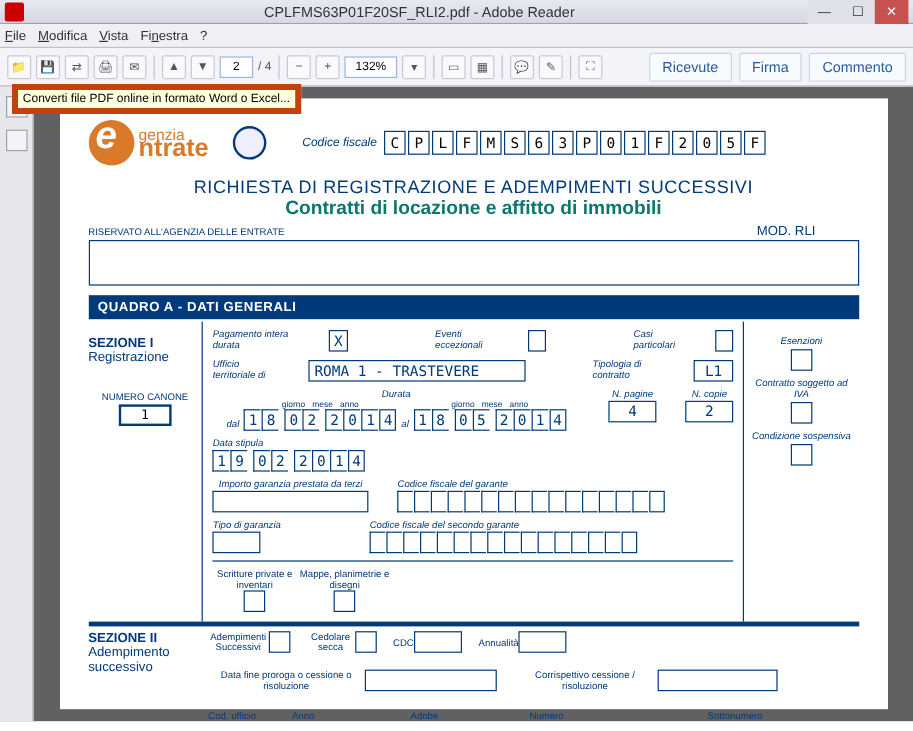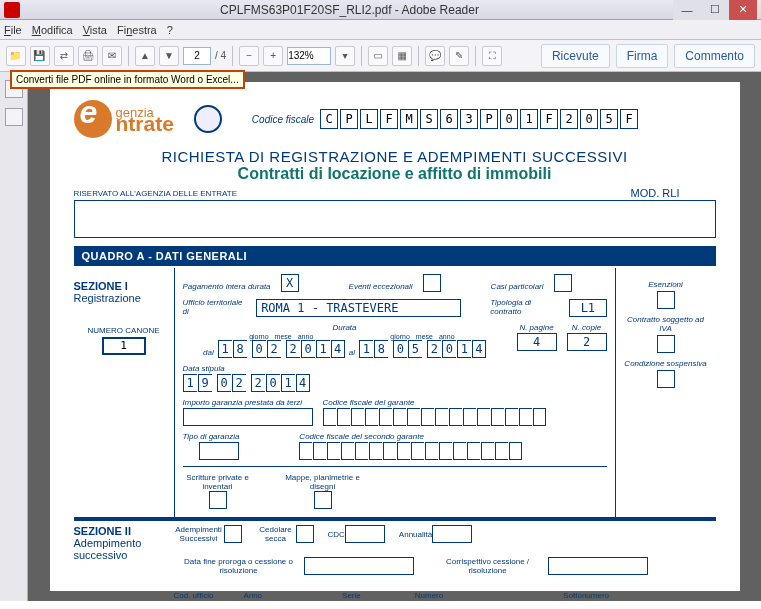--- a/index.html
+++ b/index.html
@@ -10,24 +10,24 @@
 .winbtns{display:flex;gap:0}
 .winbtn{width:28px;height:20px;display:flex;align-items:center;justify-content:center;font-size:11px;color:#333;background:#e0e0e8}
 .winbtn.close{background:#c8504f;color:#fff}
 .menubar{height:20px;background:#f0f0f4;display:flex;align-items:center;padding:0 4px;font-size:11px;gap:10px;border-bottom:1px solid #c0c0c8}
 .menubar span{color:#333}
 .menubar span u{text-decoration:underline}
 .toolbar{height:32px;background:#f4f4f8;display:flex;align-items:center;padding:0 6px;gap:4px;border-bottom:1px solid #c0c0c8;position:relative}
 .tbtn{width:20px;height:20px;border:1px solid #c8c8d0;background:#fafafe;border-radius:2px;display:flex;align-items:center;justify-content:center;font-size:10px;color:#555}
 .sep{width:1px;height:20px;background:#c0c0c8;margin:0 2px}
 .pagebox{width:28px;height:18px;border:1px solid #9cb4d8;background:#fff;text-align:center;font-size:10px;line-height:16px}
-.zoombox{width:44px;height:18px;border:1px solid #9cb4d8;background:#fff;text-align:left;font-size:10px;line-height:16px}
+.zoombox{width:44px;height:18px;border:1px solid #9cb4d8;background:#fff;text-align:center;font-size:10px;line-height:16px}
 .tools-right{margin-left:auto;display:flex;gap:6px}
 .tool-link{padding:4px 10px;color:#2a5a9a;font-size:12px;border:1px solid #c8d4e4;background:#f8fbfe;border-radius:2px}
-.tooltip{position:absolute;top:30px;left:10px;background:#ffffe1;border:2px solid #c2410c;padding:2px 4px;font-size:10px;z-index:10}
+.tooltip{position:absolute;top:30px;left:10px;background:#ffffe1;border:5px solid #c2410c;padding:2px 4px;font-size:10px;z-index:10}
 .workspace{height:529px;background:#616161;display:flex}
 .sidebar{width:28px;background:#e8e8ec;border-right:1px solid #b0b0b8;display:flex;flex-direction:column;align-items:center;padding-top:8px;gap:10px}
 .sidebtn{width:18px;height:18px;border:1px solid #a0a0a8;background:#f4f4f8}
 .docarea{flex:1;overflow:hidden;padding:10px;display:flex;justify-content:center}
 .page{width:690px;background:#fff;padding:18px 24px 0 24px}
 .header-row{display:flex;align-items:center;margin-bottom:10px}
 .logo{display:flex;align-items:center;gap:4px}
 .logo-e{width:38px;height:38px;background:#d87a2a;border-radius:50%;position:relative}
 .logo-e:before{content:"e";color:#fff;font-size:32px;font-weight:bold;position:absolute;left:6px;top:-6px;font-style:italic}
 .logo-txt{color:#d87a2a;font-size:13px;line-height:11px}
@@ -43,36 +43,36 @@
 .reserved-box{border:1px solid #003a7a;height:38px;margin-bottom:8px}
 .quadro-bar{background:#003a7a;color:#fff;font-weight:bold;font-size:11px;padding:4px 8px;letter-spacing:0.5px}
 .form-area{display:flex;border-bottom:2px solid #003a7a;margin-top:2px}
 .left-col{width:100px;padding-top:12px}
 .sec-title{color:#003a7a;font-size:11px;font-weight:bold}
 .sec-sub{color:#003a7a;font-size:11px}
 .numcan-label{color:#003a7a;font-size:8px;text-align:center;margin-top:22px}
 .numcan-box{border:2px solid #003a7a;width:44px;height:18px;margin:2px auto;text-align:center;line-height:14px;font-family:monospace}
 .mid-col{flex:1;border-left:1px solid #003a7a;border-right:1px solid #003a7a;padding:6px 8px}
 .right-col{width:100px;padding:6px;text-align:center}
-.row{display:flex;align-items:flex-end;gap:10px;margin-bottom:6px;font-size:8px;color:#003a7a}
+.row{display:flex;align-items:flex-end;gap:24px;margin-bottom:6px;font-size:8px;color:#003a7a}
 .fld{display:flex;flex-direction:column;align-items:center}
 .fld-label{font-size:8px;color:#003a7a;margin-bottom:1px;font-style:italic}
 .box{border:1px solid #003a7a;height:18px;background:#fff;display:flex;align-items:center;justify-content:center;font-family:monospace;font-size:12px}
 .w-s{width:18px}.w-m{width:40px}.w-xl{width:220px}
 .date-grp{display:flex;gap:1px}
 .date-grp .box{width:14px;border-right:none}
 .date-grp .box:last-child{border-right:1px solid #003a7a}
 .gap{width:3px}
 .mini-label{font-size:7px;color:#003a7a;text-align:center}
 .cf-long{display:flex;gap:1px}
 .cf-long .box{width:13px;border-right:none}
 .cf-long .box:last-child{border-right:1px solid #003a7a}
 .rlabel{font-size:8px;color:#003a7a;margin:6px 0 2px;font-style:italic}
 .rbox{border:1px solid #003a7a;width:18px;height:18px;margin:0 auto}
-.bottom-row{display:flex;gap:30px;padding:2px 0;font-size:8px;color:#003a7a}
+.bottom-row{display:flex;padding:2px 0;font-size:8px;color:#003a7a}
 .sec2{display:flex;border-top:2px solid #003a7a;padding-top:4px}
 .sec2-left{width:100px}
 .sec2-mid{flex:1;display:flex;gap:14px;flex-wrap:wrap;font-size:8px;color:#003a7a}
 .sec2-fld{display:flex;flex-direction:row;align-items:center}
 .hr{border-top:1px solid #003a7a;margin:4px 0}
 </style>
 </head>
 <body>
 
 <div class="titlebar">
@@ -262,21 +262,21 @@
                   <div class="box">2</div>
                   <div class="gap"></div>
                   <div class="box">2</div>
                   <div class="box">0</div>
                   <div class="box">1</div>
                   <div class="box">4</div>
                 </div>
               </div>
           </div>
           <div class="row">
-            <div class="fld" style="align-items:flex-start">
+            <div class="fld" style="align-items:center">
                 <span class="fld-label">Importo garanzia prestata da terzi</span>
                 <div class="box" style="width:130px"></div>
               </div>
             <div class="fld" style="align-items:flex-start">
                 <span class="fld-label">Codice fiscale del garante</span>
                 <div class="cf-long" id="cfg1">
                   <div class="box"></div>
                   <div class="box"></div>
                   <div class="box"></div>
                   <div class="box"></div>
@@ -289,21 +289,21 @@
                   <div class="box"></div>
                   <div class="box"></div>
                   <div class="box"></div>
                   <div class="box"></div>
                   <div class="box"></div>
                   <div class="box"></div>
                 </div>
               </div>
           </div>
           <div class="row">
-            <div class="fld" style="align-items:flex-end">
+            <div class="fld" style="align-items:flex-start">
                 <span class="fld-label">Tipo di garanzia</span>
                 <div class="box w-m"></div>
               </div>
             <div class="fld" style="align-items:flex-start;margin-left:50px">
                 <span class="fld-label">Codice fiscale del secondo garante</span>
                 <div class="cf-long" id="cfg2">
                   <div class="box"></div>
                   <div class="box"></div>
                   <div class="box"></div>
                   <div class="box"></div>
@@ -376,23 +376,23 @@
               <div class="box" style="width:100px"></div>
             </div>
           <div style="width:100%;display:flex;gap:30px;margin-top:2px">
             <div class="sec2-fld">
                 <span>Cod. ufficio</span>
               </div>
             <div class="sec2-fld">
                 <span>Anno</span>
               </div>
             <div class="sec2-fld" style="margin-left:50px">
-                <span>Serie</span>
-              </div>
-            <div class="sec2-fld" style="margin-left:24px">
+                <span>Adobe</span>
+              </div>
+            <div class="sec2-fld" style="margin-left:46px">
                 <span>Numero</span>
               </div>
             <div class="sec2-fld" style="margin-left:90px">
                 <span>Sottonumero</span>
               </div>
           </div>
         </div>
       </div>
 
     </div>

